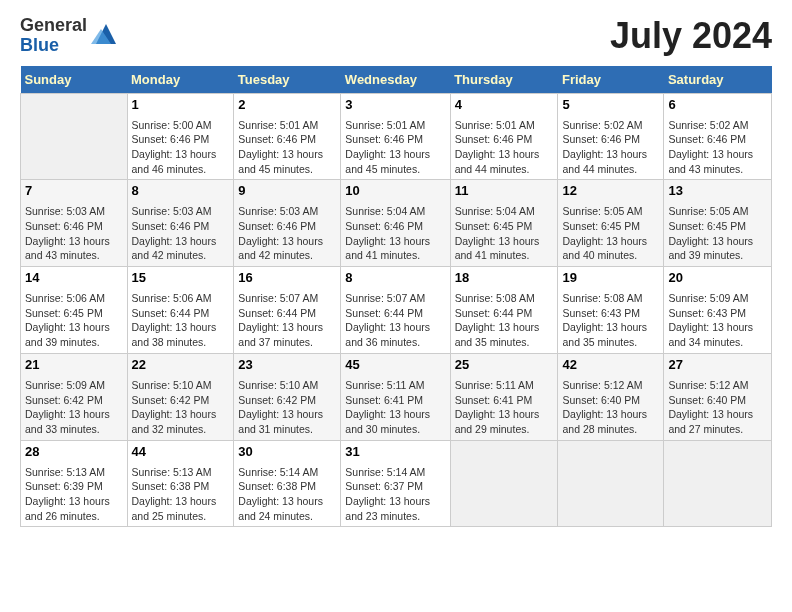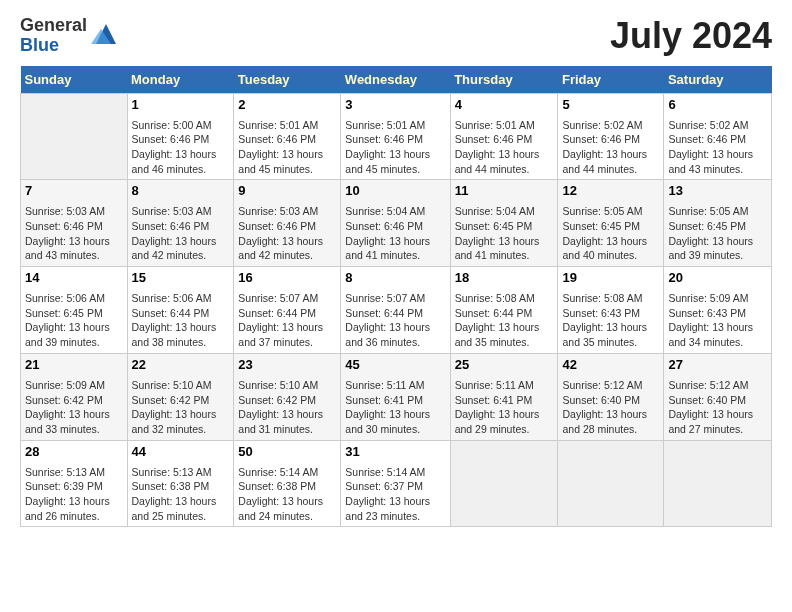--- a/index.html
+++ b/index.html
@@ -253,21 +253,21 @@
         <tr>
           <td>
             <span class="day-number">28</span>
             <div class="day-info">Sunrise: 5:13 AM<br>Sunset: 6:39 PM<br>Daylight: 13 hours<br>and 26 minutes.</div>
           </td>
           <td>
             <span class="day-number">44</span>
             <div class="day-info">Sunrise: 5:13 AM<br>Sunset: 6:38 PM<br>Daylight: 13 hours<br>and 25 minutes.</div>
           </td>
           <td>
-            <span class="day-number">50</span>
+            <span class="day-number">30</span>
             <div class="day-info">Sunrise: 5:14 AM<br>Sunset: 6:38 PM<br>Daylight: 13 hours<br>and 24 minutes.</div>
           </td>
           <td>
             <span class="day-number">31</span>
             <div class="day-info">Sunrise: 5:14 AM<br>Sunset: 6:37 PM<br>Daylight: 13 hours<br>and 23 minutes.</div>
           </td>
           <td class="empty-cell"></td>
           <td class="empty-cell"></td>
           <td class="empty-cell"></td>
         </tr>

